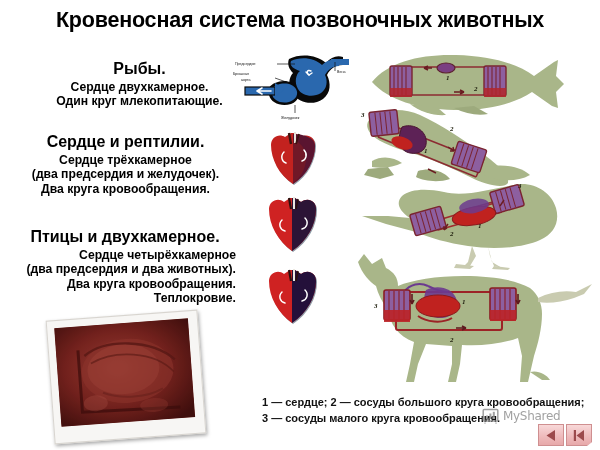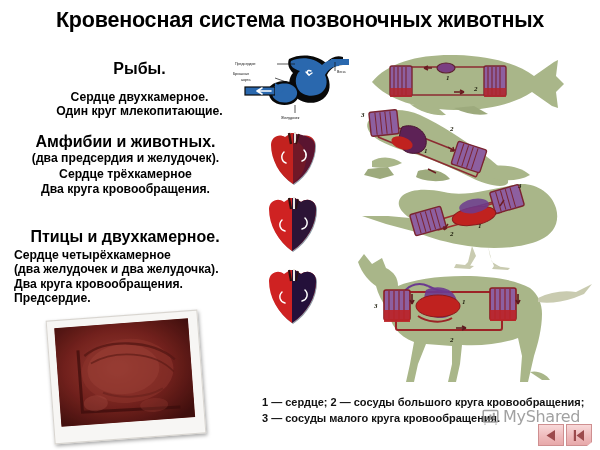--- a/index.html
+++ b/index.html
@@ -18,21 +18,21 @@
     text-align:center;
     font-size:21.5px;font-weight:bold;color:#000;
     letter-spacing:-0.2px;
     white-space:nowrap;
   }
 
   
   .txtblock{position:absolute;color:#000;}
   .grp-head{font-size:16px;font-weight:bold;text-align:center;line-height:1.12;}
   .grp-line{font-size:12.2px;font-weight:bold;line-height:1.18;}
-  .t-right{}
+  .t-right{text-align:right;}
   .t-center{text-align:center;}
 
   #blk-fish{left:32px;top:60px;width:215px;}
   #blk-amph{left:18px;top:133px;width:215px;}
   #blk-bird{left:14px;top:228px;width:222px;}
 
   
   #fishheart{position:absolute;left:231px;top:45px;width:128px;height:78px;}
   #fishheart svg{display:block;}
   .lbl{font-size:3.6px;fill:#111;font-family:"Liberation Sans",sans-serif;}
@@ -76,21 +76,21 @@
   }
 
   
   #myshared{
     position:absolute;left:482px;top:407px;
     display:flex;align-items:center;gap:4px;
     opacity:.82;
   }
   #ms-icon{width:17px;height:17px;position:relative;}
   #ms-text{
-    font-size:16px;color:#8d8d8d;font-family:"DejaVu Sans",sans-serif;
+    font-size:12px;color:#8d8d8d;font-family:"DejaVu Sans",sans-serif;
     letter-spacing:-0.3px;
   }
 
   
   #navbtns{position:absolute;left:538px;top:424px;display:flex;gap:2px;}
   .navbtn{
     width:26px;height:22px;
     background:linear-gradient(#f8d8d8,#eeb9ba 60%,#e7a9aa);
     border:1px solid #cf8f90;
     display:flex;align-items:center;justify-content:center;
@@ -100,37 +100,37 @@
 </style>
 </head>
 <body>
 
 <div id="slide">
 
   <div id="title">Кровеносная система позвоночных животных</div>
 
   <div class="txtblock" id="blk-fish">
     <div class="grp-head" style="text-align:center;">Рыбы.</div>
-    <div class="grp-line t-center" style="margin-top:12px;">Сердце двухкамерное.</div>
+    <div class="grp-line t-center" style="margin-top:2px;">Сердце двухкамерное.</div>
     <div class="grp-line t-center">Один круг млекопитающие.</div>
   </div>
 
   <div class="txtblock" id="blk-amph">
-    <div class="grp-head t-center">Амфибии и животных.</div>
+    <div class="grp-head t-center">Сердце и рептилии.</div>
+    <div class="grp-line t-center" style="margin-top:2px;">Сердце трёхкамерное</div>
     <div class="grp-line t-center">(два предсердия и желудочек).</div>
-    <div class="grp-line t-center" style="margin-top:2px;">Сердце трёхкамерное</div>
     <div class="grp-line t-center">Два круга кровообращения.</div>
   </div>
 
   <div class="txtblock" id="blk-bird">
     <div class="grp-head t-center">Птицы и двухкамерное.</div>
     <div class="grp-line t-right" style="margin-top:2px;">Сердце четырёхкамерное</div>
-    <div class="grp-line t-right">(два желудочек и два желудочка).</div>
+    <div class="grp-line t-right">(два предсердия и два животных).</div>
     <div class="grp-line t-right">Два круга кровообращения.</div>
-    <div class="grp-line t-right">Предсердие.</div>
+    <div class="grp-line t-right">Теплокровие.</div>
   </div>
 
   <div id="fishheart">
     <svg width="128" height="78" viewBox="0 0 128 78">
 
       <path d="M58 14 C70 8 86 10 95 18 C100 12 106 10 112 12 L112 20 C104 20 99 24 96 30
                C100 38 100 48 92 54 C82 61 68 58 62 49 C56 42 58 32 62 28 C58 24 56 19 58 14 Z" fill="#090909"></path>
 
       <path d="M44 38 C52 34 62 36 66 42 C70 48 68 56 60 59 C50 62 40 58 38 50 C36 44 39 40 44 38 Z" fill="#080808"></path>
 

